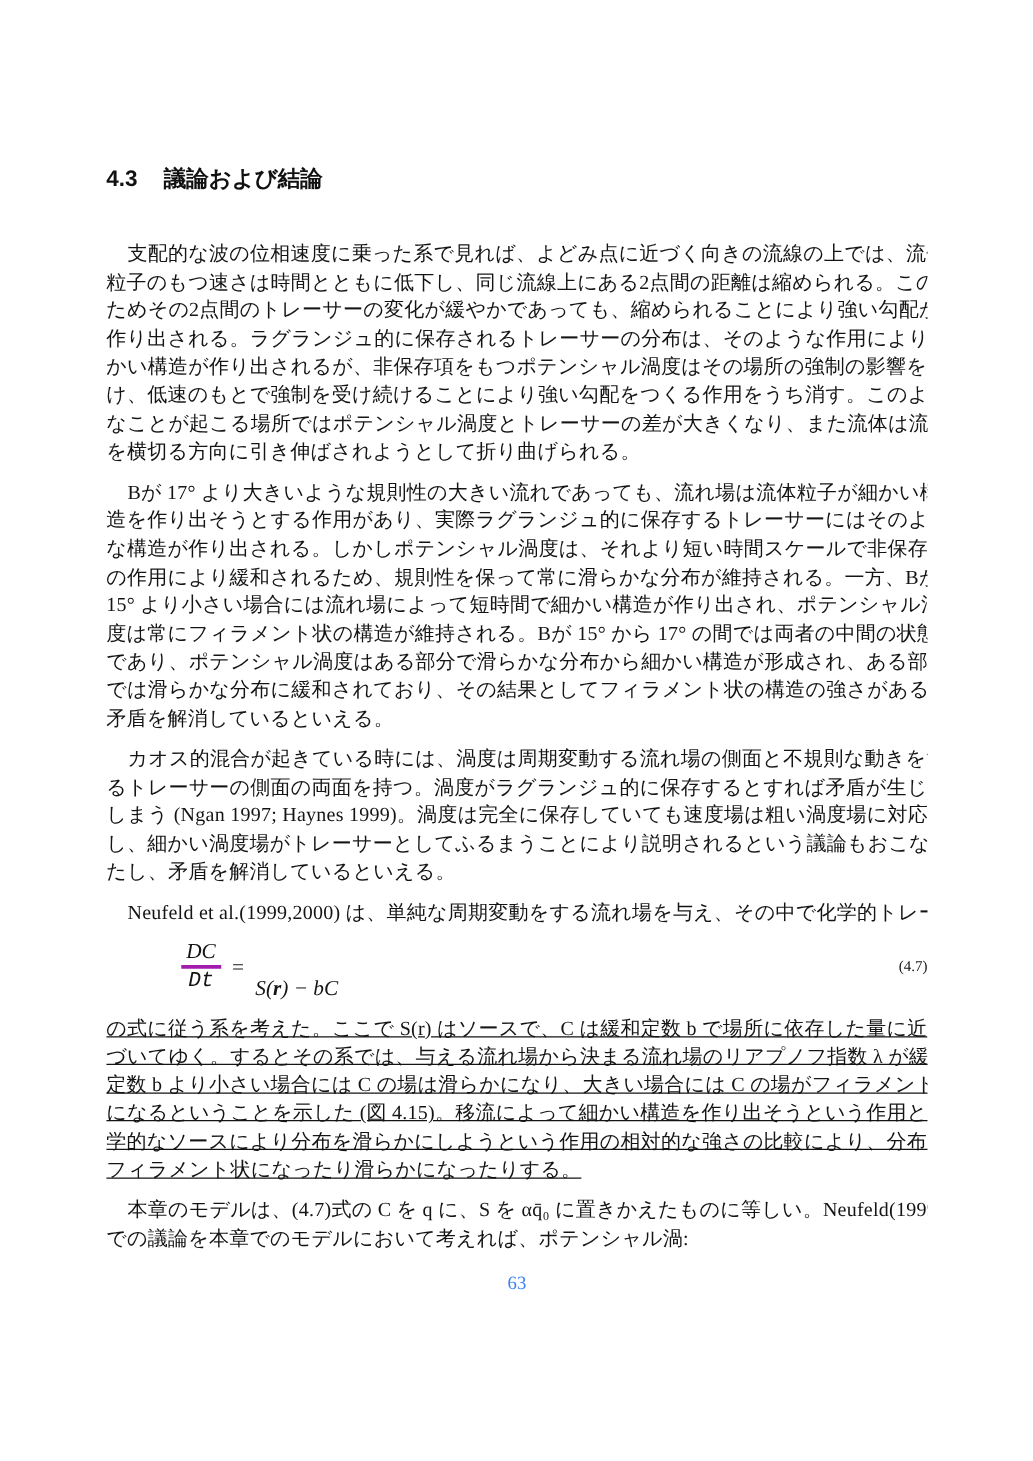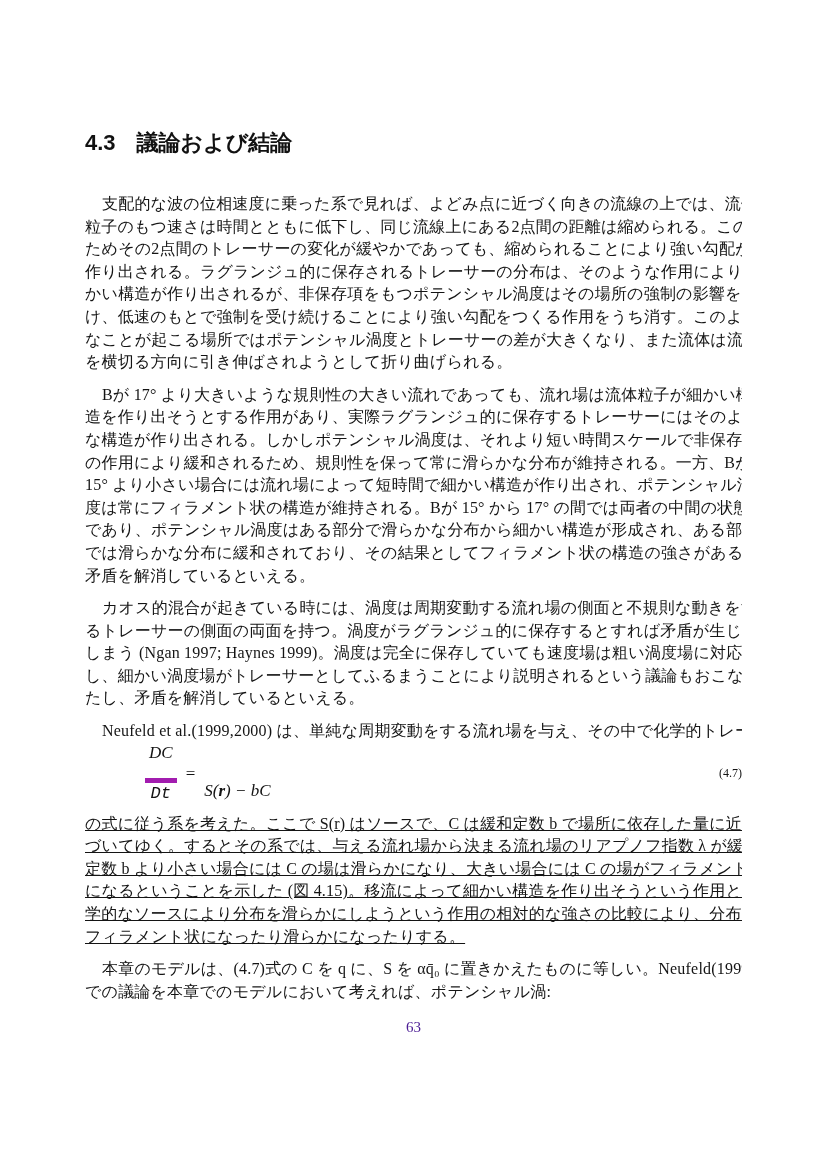--- a/index.html
+++ b/index.html
@@ -19,21 +19,21 @@
     font-family: "Liberation Serif", "DejaVu Serif", serif;
     overflow: hidden;
   }
   .section-heading {
     display: flex;
     align-items: baseline;
     gap: 21px;
     margin: 0 0 37px 0;
     font-family: "Liberation Sans", "DejaVu Sans", sans-serif;
     font-weight: bold;
-    font-size: 22px;
+    font-size: 18px;
     line-height: 26px;
     color: #111;
   }
   .para { margin: 10px 0 0 0; }
   .para.first { margin-top: 0; }
   .para.continuation { margin-top: 16px; text-decoration: underline; }
   .line {
     font-size: 16px;
     line-height: 22.6px;
     height: 22.6px;
@@ -56,37 +56,37 @@
     font-size: 17px;
   }
   .fraction {
     display: inline-flex;
     flex-direction: column;
     align-items: center;
     font-style: italic;
     line-height: 20px;
   }
   .fraction .num {
-    border-bottom: 5px solid #a21caf;
-    padding: 0 4px 15px 4px;
+    border-bottom: 3px solid #a21caf;
+    padding: 0 4px 1px 4px;
   }
   .fraction .den { padding-top: 1px; font-family: Liberation Mono, monospace; }
   .eq-equals { margin: 0 9px; }
   .eq-rhs { font-style: italic; margin-top: 35px; }
   .eq-rhs .vec { font-weight: bold; }
   .eq-number {
     margin-left: auto;
     font-style: normal;
     font-size: 12px;
   }
   .page-number {
     margin-top: 16px;
     text-align: center;
     font-size: 15px;
-    color: #4c1d95;
+    color: #3b82f6;
   }
 </style>
 </head>
 <body>
 
 <div class="page">
 
   <h2 class="section-heading">
     <span>4.3</span>
     <span>議論および結論</span>

